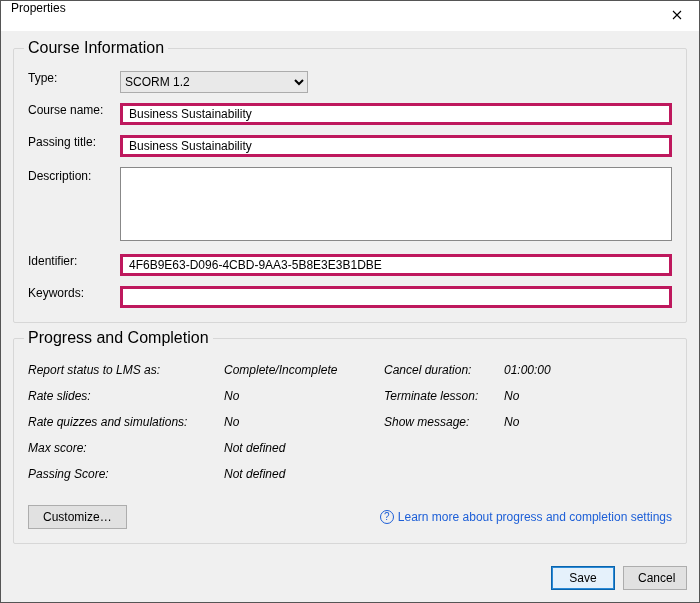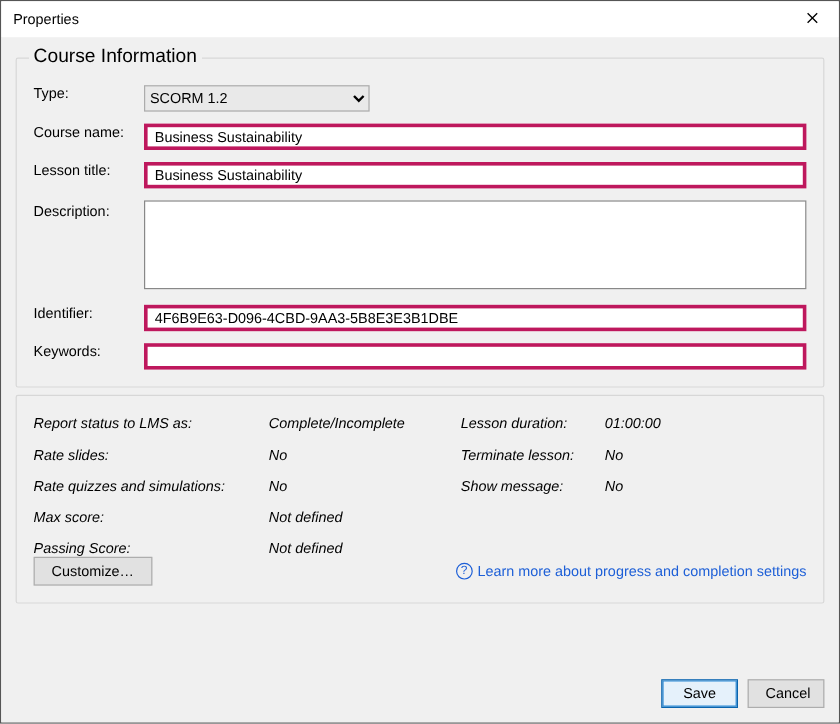--- a/index.html
+++ b/index.html
@@ -9,21 +9,20 @@
     font-size: 12px;
     color: #000;
     background: #fff;
     width: 700px;
     height: 603px;
     overflow: hidden;
     border: 1px solid #555;
   }
   .titlebar {
     display: flex;
-    align-items: center;
     justify-content: space-between;
     height: 30px;
     padding: 0 0 0 10px;
     background: #fff;
   }
   .titlebar .title { font-size: 12px; }
   .titlebar .close {
     width: 44px;
     height: 30px;
     display: flex;
@@ -100,21 +99,21 @@
     margin-top: 6px;
     font-style: italic;
   }
   .grid2 .glabel { color: #000; }
   .grid2 .gval { color: #000; }
 
   .customize-row {
     display: flex;
     align-items: center;
     justify-content: space-between;
-    margin-top: 0;
+    margin-top: 24px;
   }
   button.push {
     font: inherit;
     height: 24px;
     padding: 0 14px;
     background: #e1e1e1;
     border: 1px solid #adadad;
     cursor: default;
   }
   .learn-link {
@@ -178,21 +177,21 @@
     </div>
 
     <div class="row">
       <div class="lbl">Course name:</div>
       <div class="ctrl">
         <input class="text" value="Business Sustainability" style="">
       </div>
     </div>
 
     <div class="row">
-      <div class="lbl">Lesson title:</div>
+      <div class="lbl">Passing title:</div>
       <div class="ctrl">
         <input class="text" value="Business Sustainability" style="">
       </div>
     </div>
 
     <div class="row desc-row">
       <div class="lbl">Description:</div>
       <div class="ctrl">
         <textarea class="text" style=""></textarea>
       </div>
@@ -207,25 +206,26 @@
 
     <div class="row">
       <div class="lbl">Keywords:</div>
       <div class="ctrl">
         <input class="text" value="" style="">
       </div>
     </div>
   </fieldset>
 
   <fieldset>
+    <legend>Progress and Completion</legend>
 
     <div class="grid2">
       <div class="glabel">Report status to LMS as:</div>
       <div class="gval">Complete/Incomplete</div>
-      <div class="glabel">Lesson duration:</div>
+      <div class="glabel">Cancel duration:</div>
       <div class="gval">01:00:00</div>
 
       <div class="glabel">Rate slides:</div>
       <div class="gval">No</div>
       <div class="glabel">Terminate lesson:</div>
       <div class="gval">No</div>
 
       <div class="glabel">Rate quizzes and simulations:</div>
       <div class="gval">No</div>
       <div class="glabel">Show message:</div>

